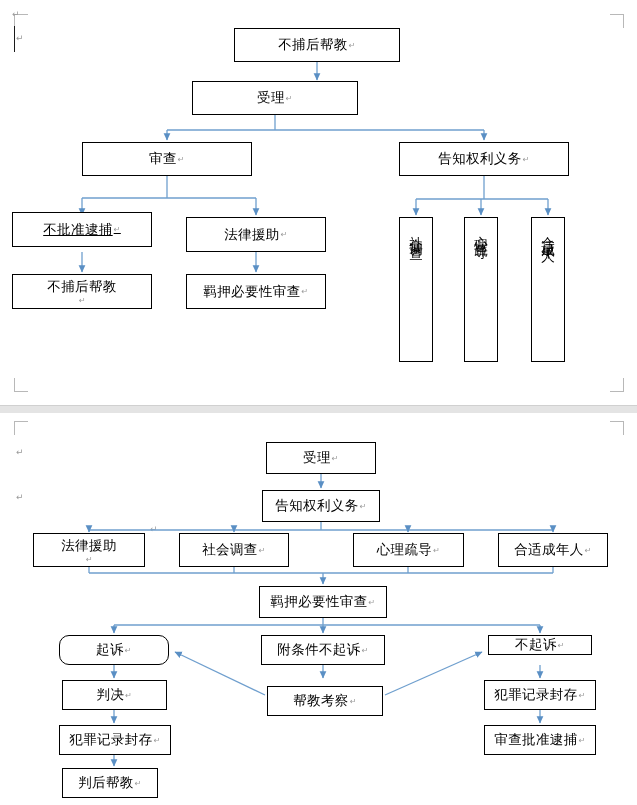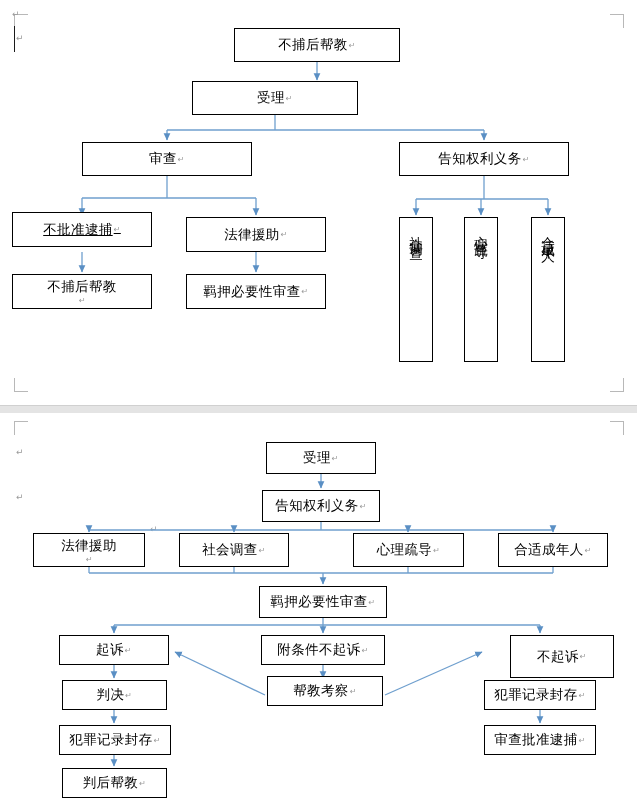--- a/index.html
+++ b/index.html
@@ -298,53 +298,53 @@
     <div class="box" style="left:498px; top:120px; width:110px; height:34px;">
         <span class="lbl">合适成年人</span>
         <span class="pmark">↵</span>
       </div>
 
     <div class="box" style="left:259px; top:173px; width:128px; height:32px;">
         <span class="lbl">羁押必要性审查</span>
         <span class="pmark">↵</span>
       </div>
 
-    <div class="box" style="left:59px;  top:222px; width:110px; height:30px;">
+    <div class="box" style="left:59px;  top:222px; width:110px; height:30px;border-radius:10px;">
         <span class="lbl">起诉</span>
         <span class="pmark">↵</span>
       </div>
     <div class="box" style="left:261px; top:222px; width:124px; height:30px;text-align:right;">
         <span class="lbl">附条件不起诉</span>
         <span class="pmark">↵</span>
       </div>
-    <div class="box" style="left:510px; top:222px; width:104px; height:43px;">
+    <div class="box" style="left:488px; top:222px; width:104px; height:20px;">
         <span class="lbl">不起诉</span>
         <span class="pmark">↵</span>
       </div>
 
     <div class="box" style="left:62px;  top:267px; width:105px; height:30px;">
         <span class="lbl">判决</span>
         <span class="pmark">↵</span>
       </div>
-    <div class="box" style="left:267px; top:263px; width:116px; height:30px;font-family:Liberation Serif, serif;">
+    <div class="box" style="left:267px; top:273px; width:116px; height:30px;font-family:Liberation Serif, serif;">
         <span class="lbl">帮教考察</span>
         <span class="pmark">↵</span>
       </div>
     <div class="box" style="left:484px; top:267px; width:112px; height:30px;">
         <span class="lbl">犯罪记录封存</span>
         <span class="pmark">↵</span>
       </div>
 
     <div class="box" style="left:59px;  top:312px; width:112px; height:30px;">
         <span class="lbl">犯罪记录封存</span>
         <span class="pmark">↵</span>
       </div>
     <div class="box" style="left:484px; top:312px; width:112px; height:30px;">
         <span class="lbl">审查批准逮捕</span>
         <span class="pmark">↵</span>
       </div>
 
-    <div class="box" style="left:62px;  top:355px; width:105px; height:30px;">
+    <div class="box" style="left:62px;  top:355px; width:96px; height:30px;">
         <span class="lbl">判后帮教</span>
         <span class="pmark">↵</span>
       </div>
   </div>
 </div>
 
 </body></html>

